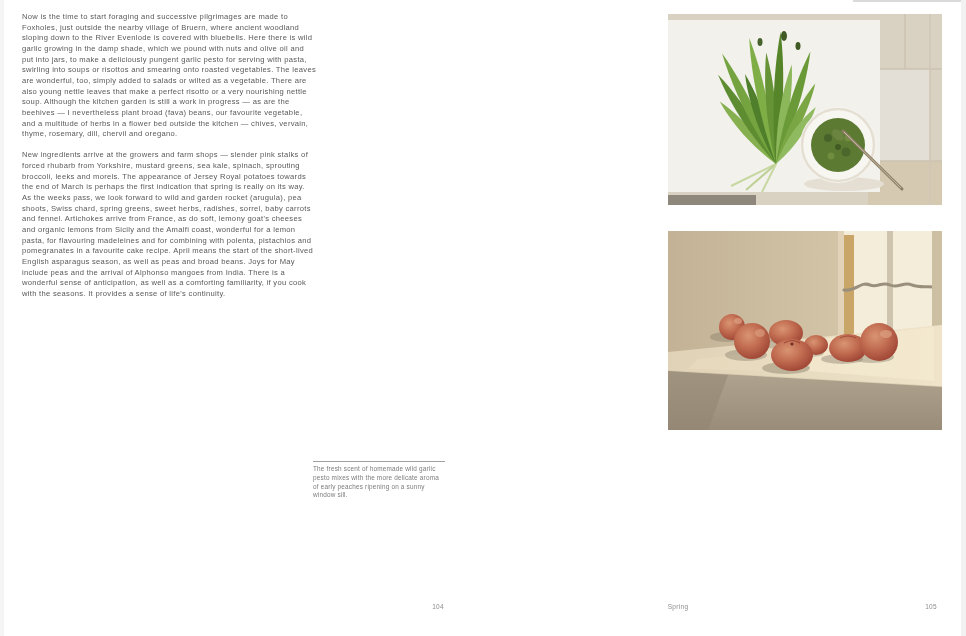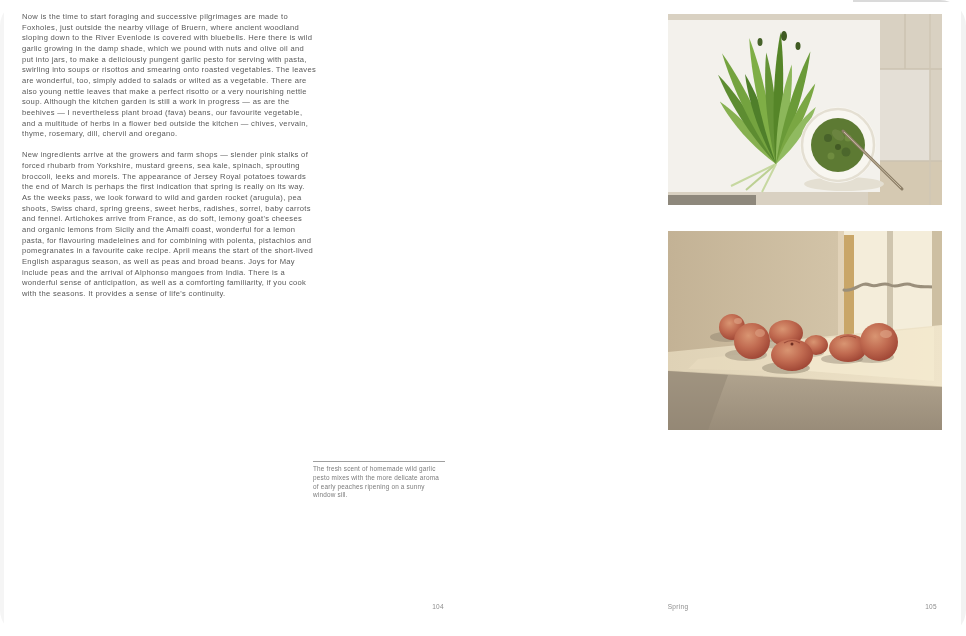--- a/index.html
+++ b/index.html
@@ -1,18 +1,18 @@
 <!DOCTYPE html>
 <html><head>
 <meta charset="utf-8">
 <style>
   html,body { margin:0; padding:0; background:#ffffff; }
   #canvas {
     position:relative; width:966px; height:636px; background:#ffffff;
-    overflow:hidden; font-family:"Liberation Sans", sans-serif;border-radius:26px;
+    overflow:hidden; font-family:"Liberation Sans", sans-serif;
   }
 
   
   .body-text {
     position:absolute; left:22px; top:12px; width:294px;
     font-size:7.6px; line-height:10.65px; letter-spacing:0.3px;
     color:#595959; text-align:left;
   }
   .body-text p { margin:0 0 10.6px 0; }
 

